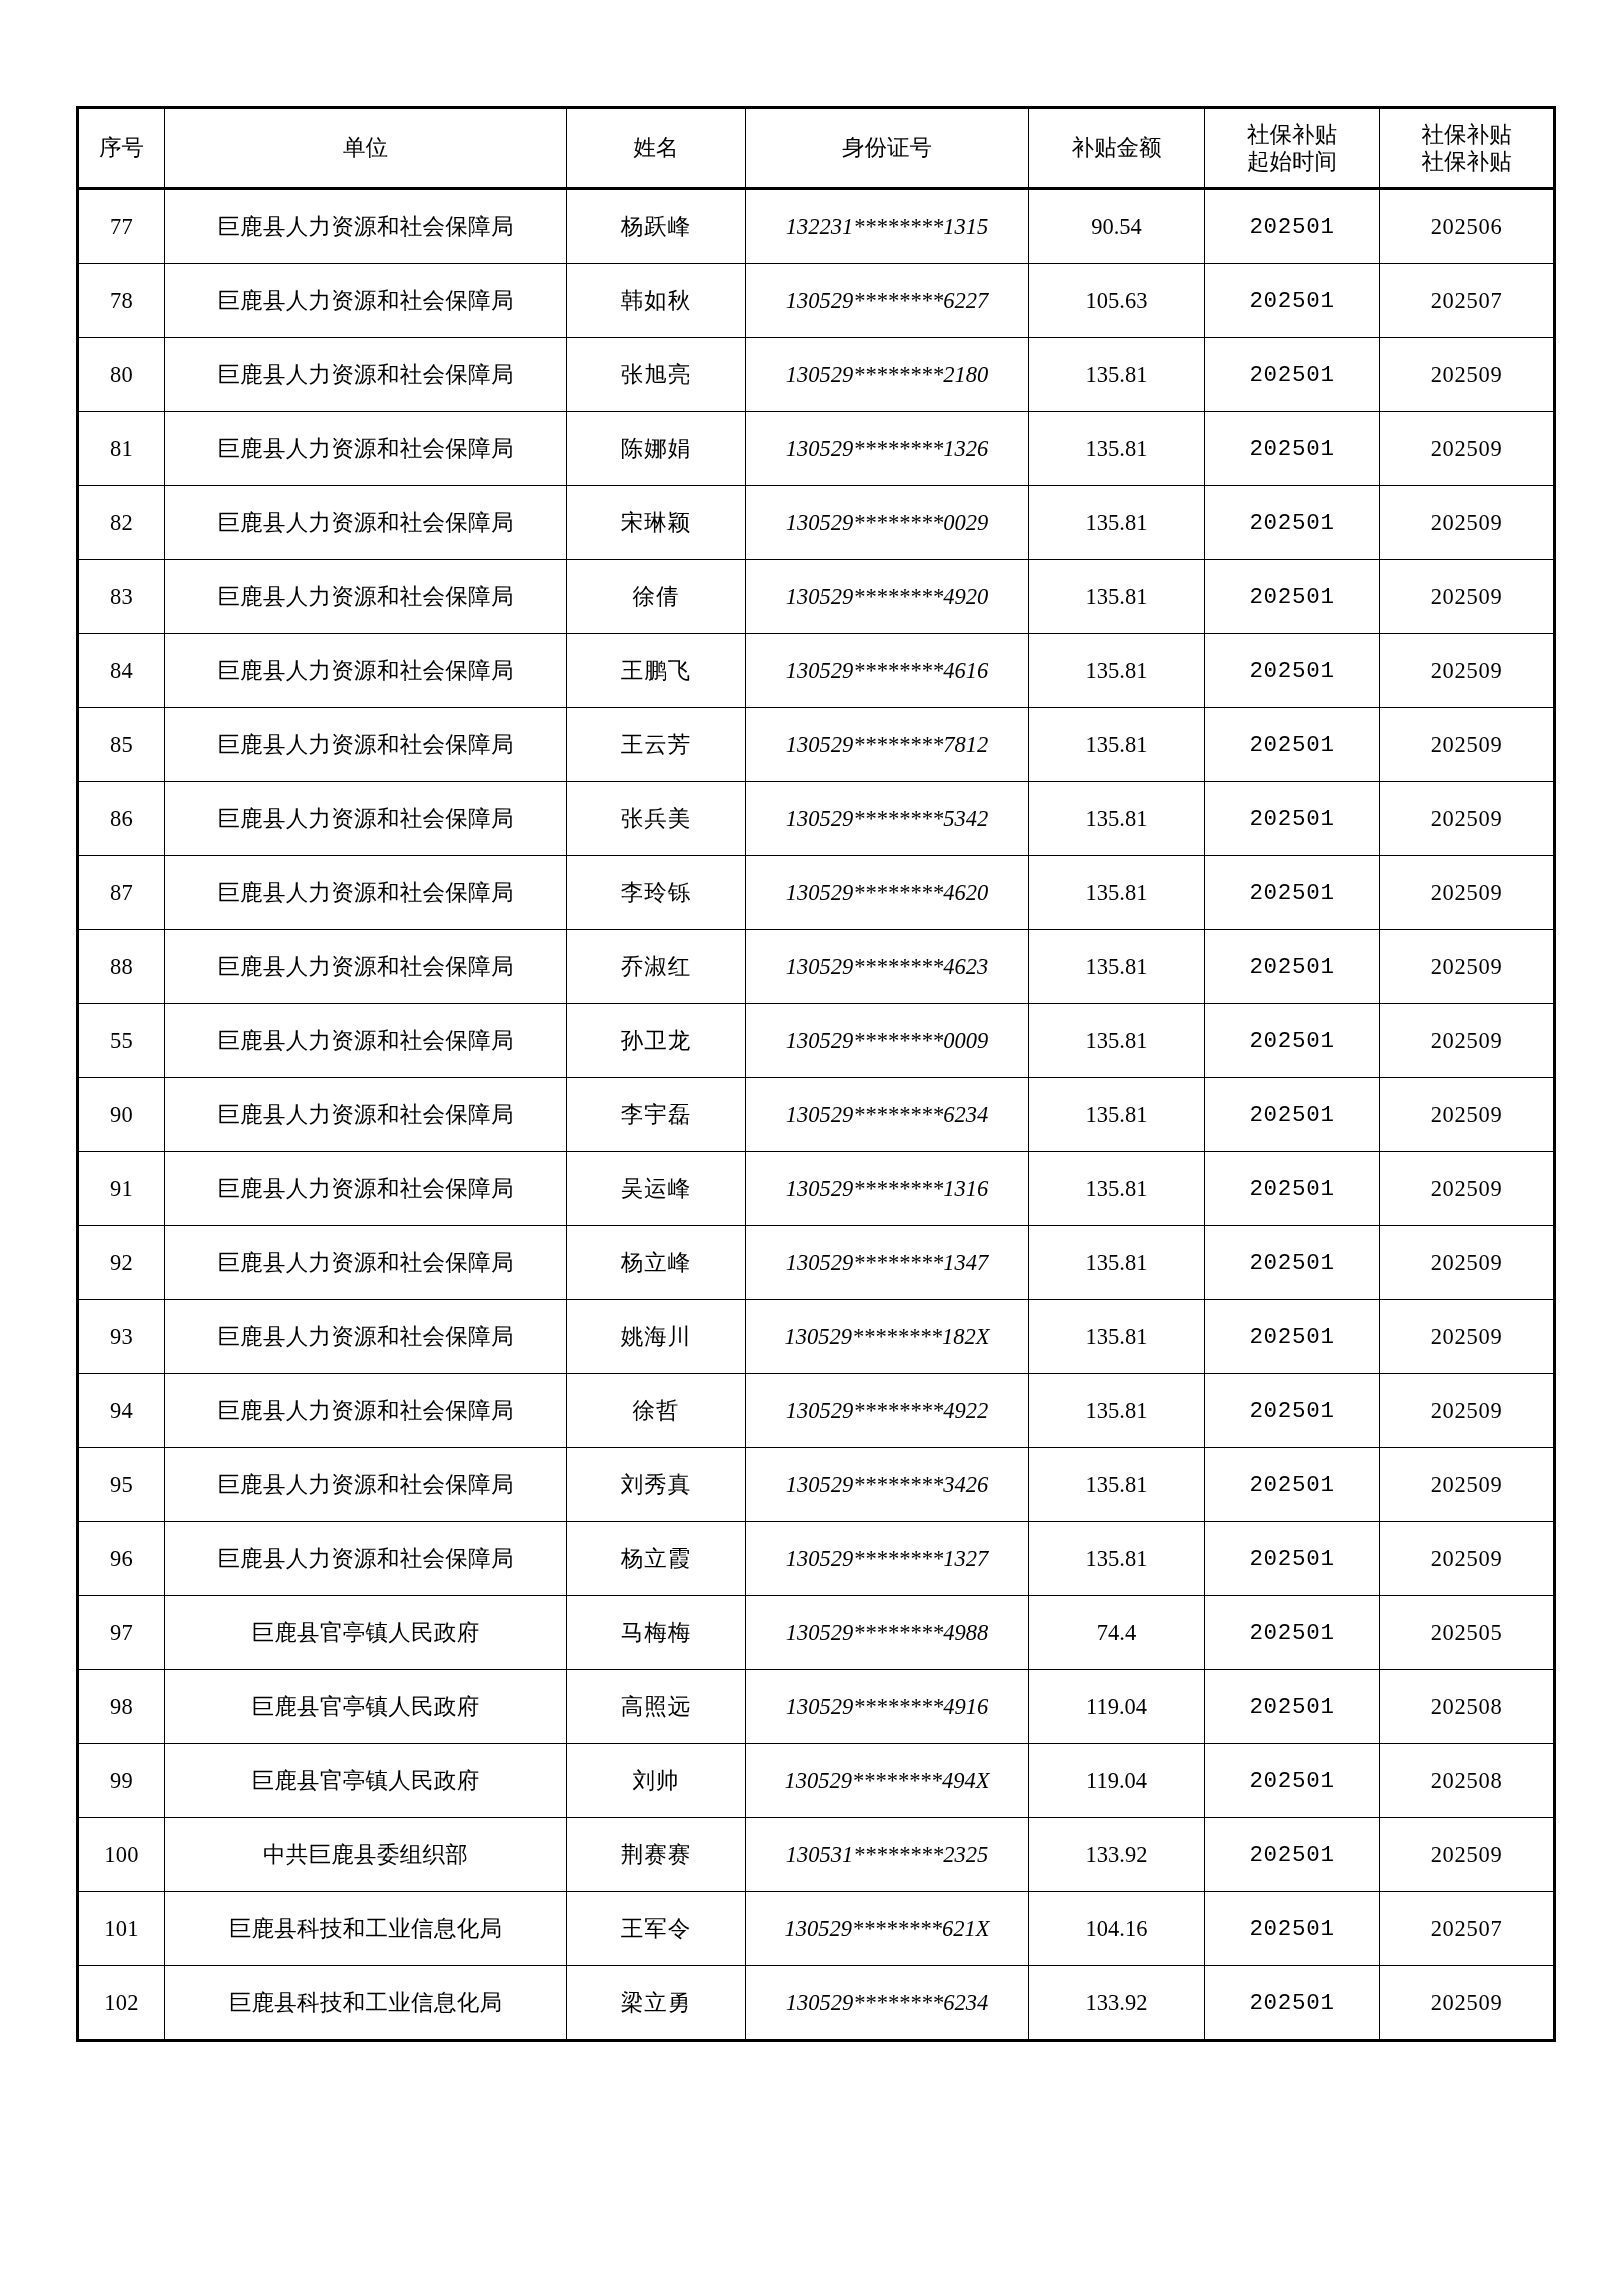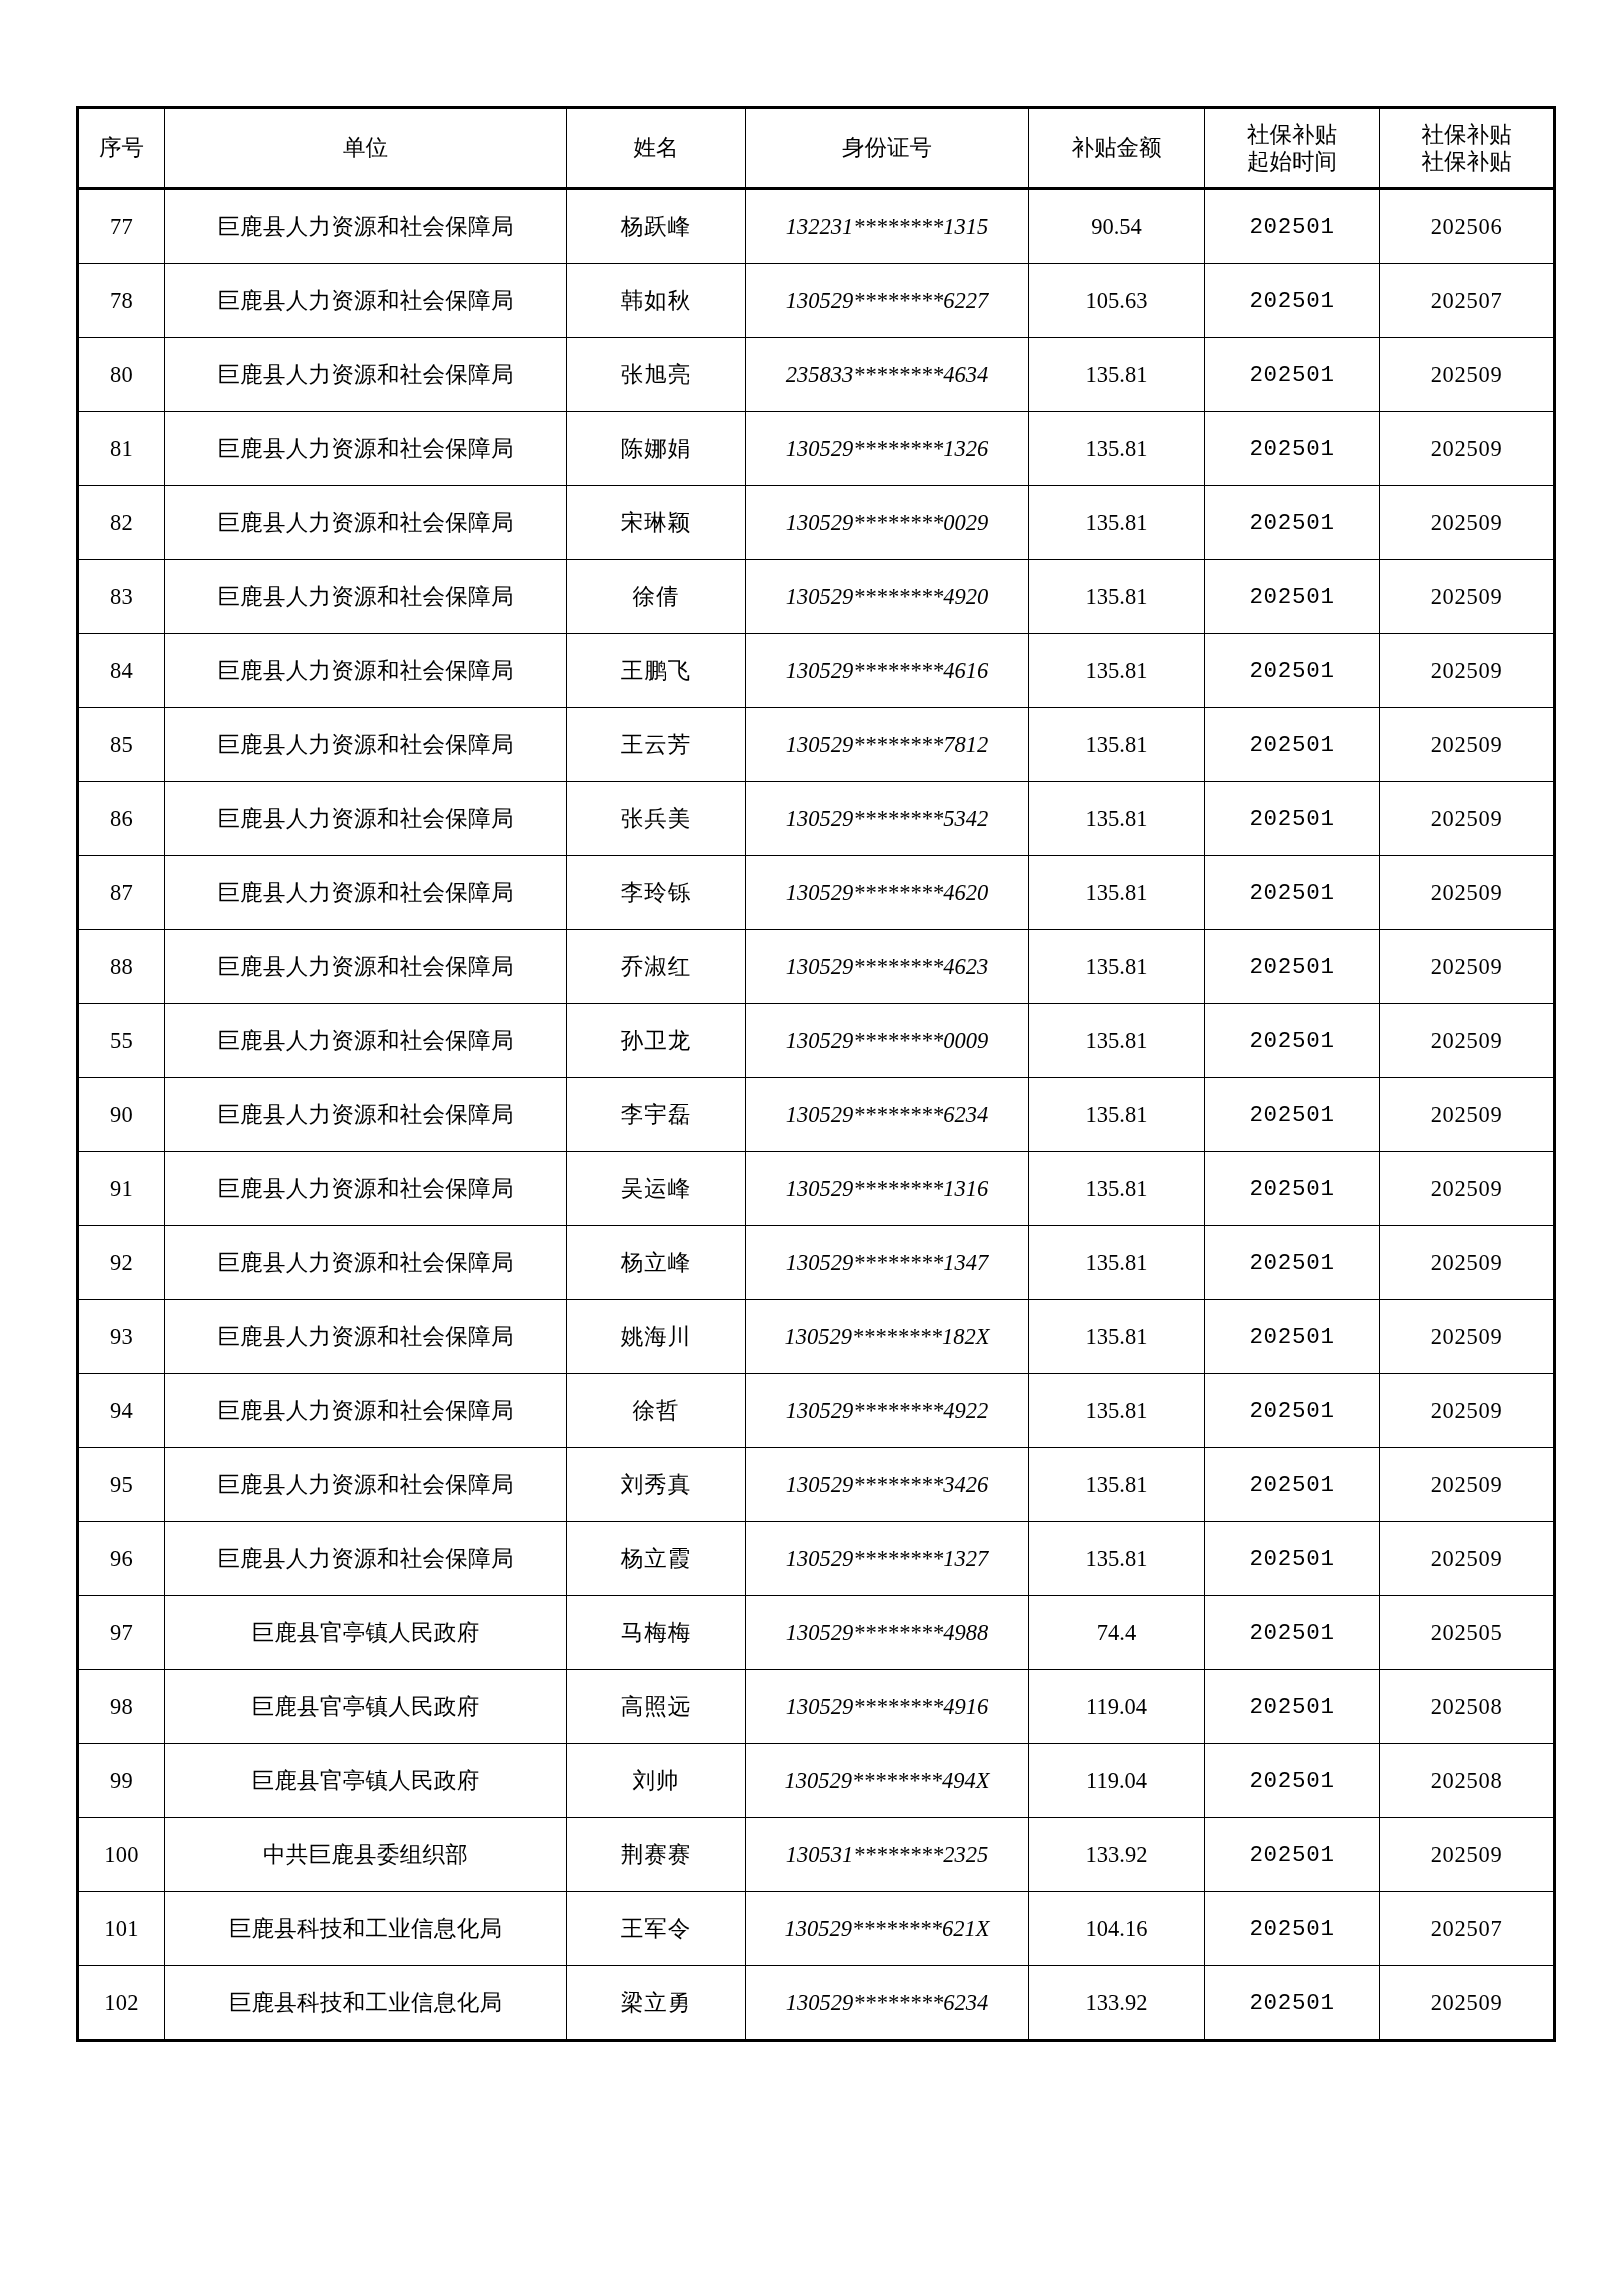--- a/index.html
+++ b/index.html
@@ -130,21 +130,21 @@
           <td class="col-name">韩如秋</td>
           <td class="col-id">130529********6227</td>
           <td class="col-amount">105.63</td>
           <td class="col-start">202501</td>
           <td class="col-end">202507</td>
         </tr>
         <tr>
           <td class="col-seq">80</td>
           <td class="col-unit">巨鹿县人力资源和社会保障局</td>
           <td class="col-name">张旭亮</td>
-          <td class="col-id">235833********4634</td>
+          <td class="col-id">130529********2180</td>
           <td class="col-amount">135.81</td>
           <td class="col-start">202501</td>
           <td class="col-end">202509</td>
         </tr>
         <tr>
           <td class="col-seq">81</td>
           <td class="col-unit">巨鹿县人力资源和社会保障局</td>
           <td class="col-name">陈娜娟</td>
           <td class="col-id">130529********1326</td>
           <td class="col-amount">135.81</td>

